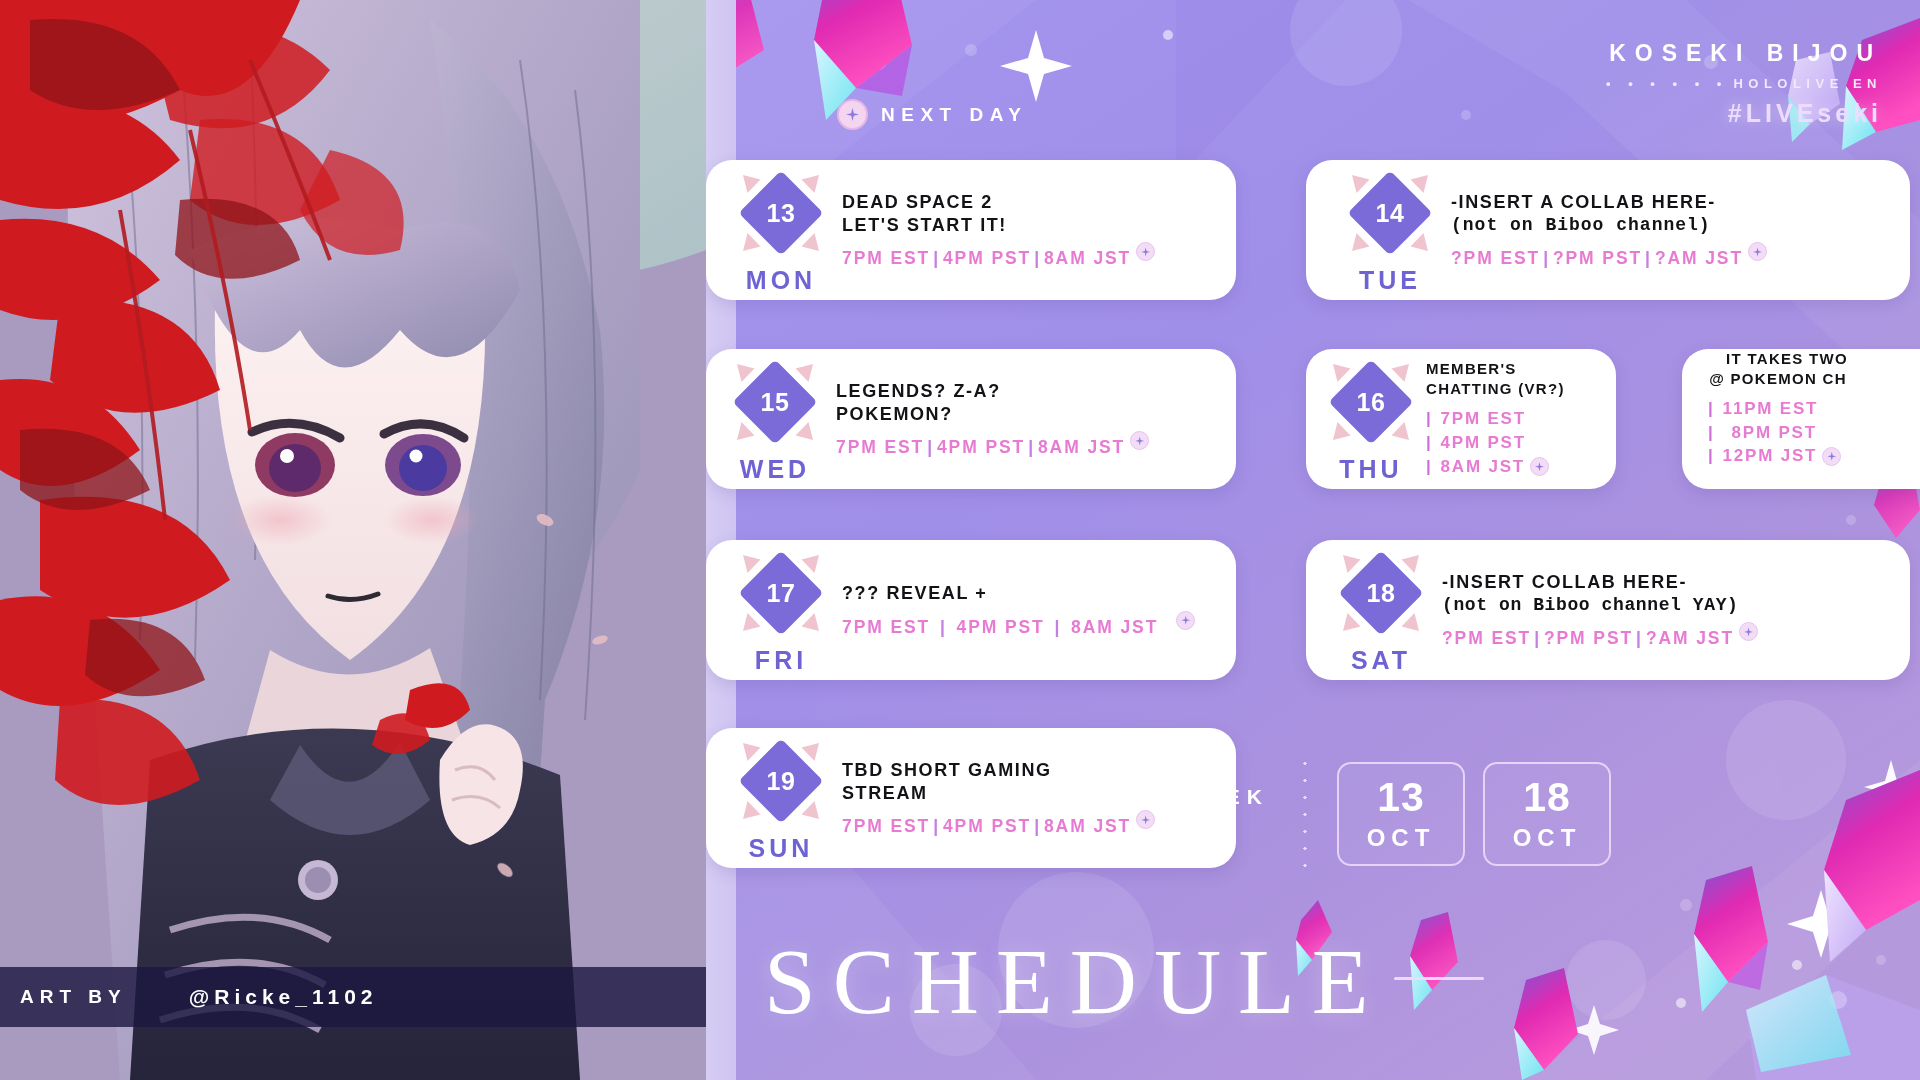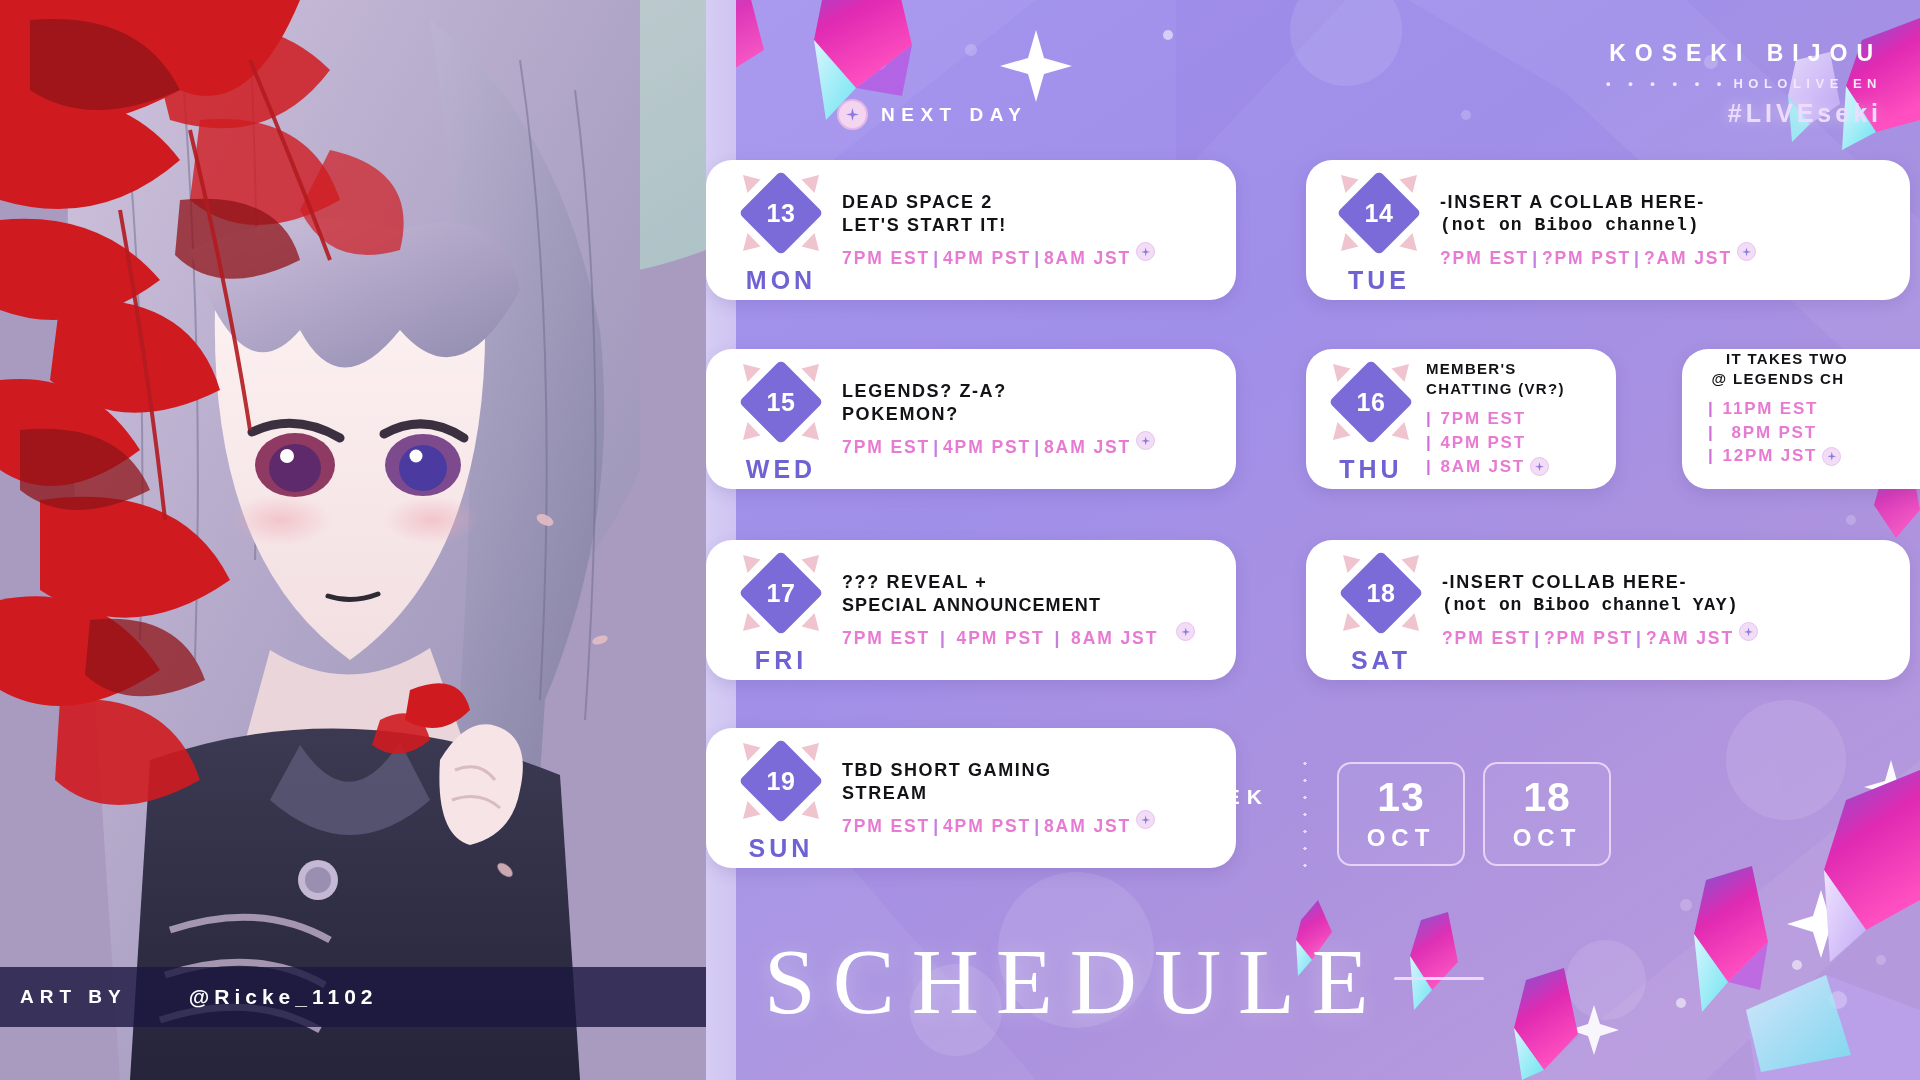--- a/index.html
+++ b/index.html
@@ -468,21 +468,21 @@
               <span>4PM PST</span>
               <span class="sep">|</span>
               <span>8AM JST</span>
             <span class="tiny-spark">
                 <i></i>
               </span>
           </div>
         </div>
       </div>
 
-      <div class="card" style="left:600px;top:160px;width:604px;height:140px;padding-left:12px;">
+      <div class="card" style="left:600px;top:160px;width:604px;height:140px;padding-left:23px;">
         <div class="daybox">
           <div class="diamond-wrap">
             <span class="petal p-tl"></span>
               <span class="petal p-tr"></span>
             <span class="petal p-bl"></span>
               <span class="petal p-br"></span>
             <span class="diamond"></span>
             <span class="dnum">14</span>
           </div>
           <div class="dayname">TUE</div>
@@ -496,21 +496,21 @@
               <span>?PM PST</span>
               <span class="sep">|</span>
               <span>?AM JST</span>
             <span class="tiny-spark">
                 <i></i>
               </span>
           </div>
         </div>
       </div>
 
-      <div class="card" style="left:0px;top:349px;width:530px;height:140px;padding-left:14px;">
+      <div class="card" style="left:0px;top:349px;width:530px;height:140px;padding-left:8px;">
         <div class="daybox">
           <div class="diamond-wrap">
             <span class="petal p-tl"></span>
               <span class="petal p-tr"></span>
             <span class="petal p-bl"></span>
               <span class="petal p-br"></span>
             <span class="diamond"></span>
             <span class="dnum">15</span>
           </div>
           <div class="dayname">WED</div>
@@ -562,21 +562,21 @@
                   <i></i>
                 </span>
               </div>
           </div>
         </div>
       </div>
 
       <div class="card card-sm card-nodia" style="left:928px;top:349px;width:276px;height:140px;">
         <div class="cbody" style="padding-right:0;">
           <div class="ctitle-sm" style="text-align:center;padding-left:18px;">IT TAKES TWO</div>
-          <div class="ctitle-sm" style="text-align:center;">@ LEGENDS CH</div>
+          <div class="ctitle-sm" style="text-align:center;">@ POKEMON CH</div>
           <div class="times-stack">
             <div class="row">
                 <span class="bar">|</span>
                 <span>11PM EST</span>
               </div>
             <div class="row">
                 <span class="bar">|</span>
                 <span style="padding-left:9px;">8PM PST</span>
               </div>
             <div class="row">
@@ -597,21 +597,20 @@
               <span class="petal p-tr"></span>
             <span class="petal p-bl"></span>
               <span class="petal p-br"></span>
             <span class="diamond"></span>
             <span class="dnum">17</span>
           </div>
           <div class="dayname">FRI</div>
         </div>
         <div class="cbody">
           <div class="ctitle">??? REVEAL +</div>
-          <div class="ctitle" style="letter-spacing:1.1px;">SPECIAL ANNOUNCEMENT</div>
           <div class="ctimes">
             <span>7PM EST</span>
               <span class="sep">&nbsp;|&nbsp;</span>
               <span>4PM PST</span>
               <span class="sep">&nbsp;|&nbsp;</span>
               <span>8AM JST</span>
             <span class="tiny-spark" style="margin-left:18px;">
                 <i></i>
               </span>
           </div>

